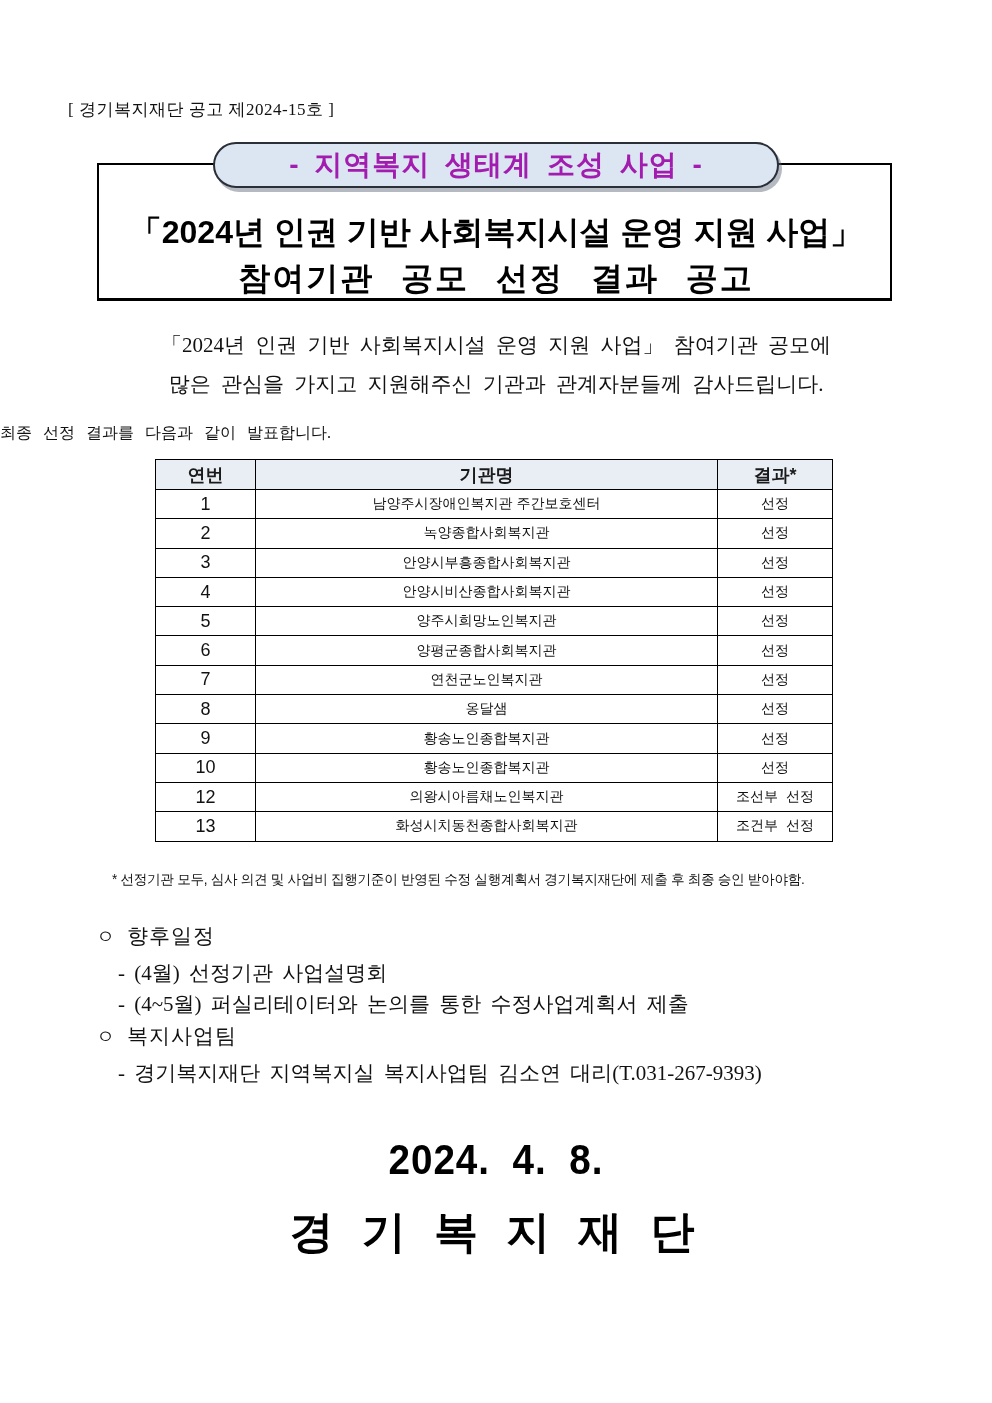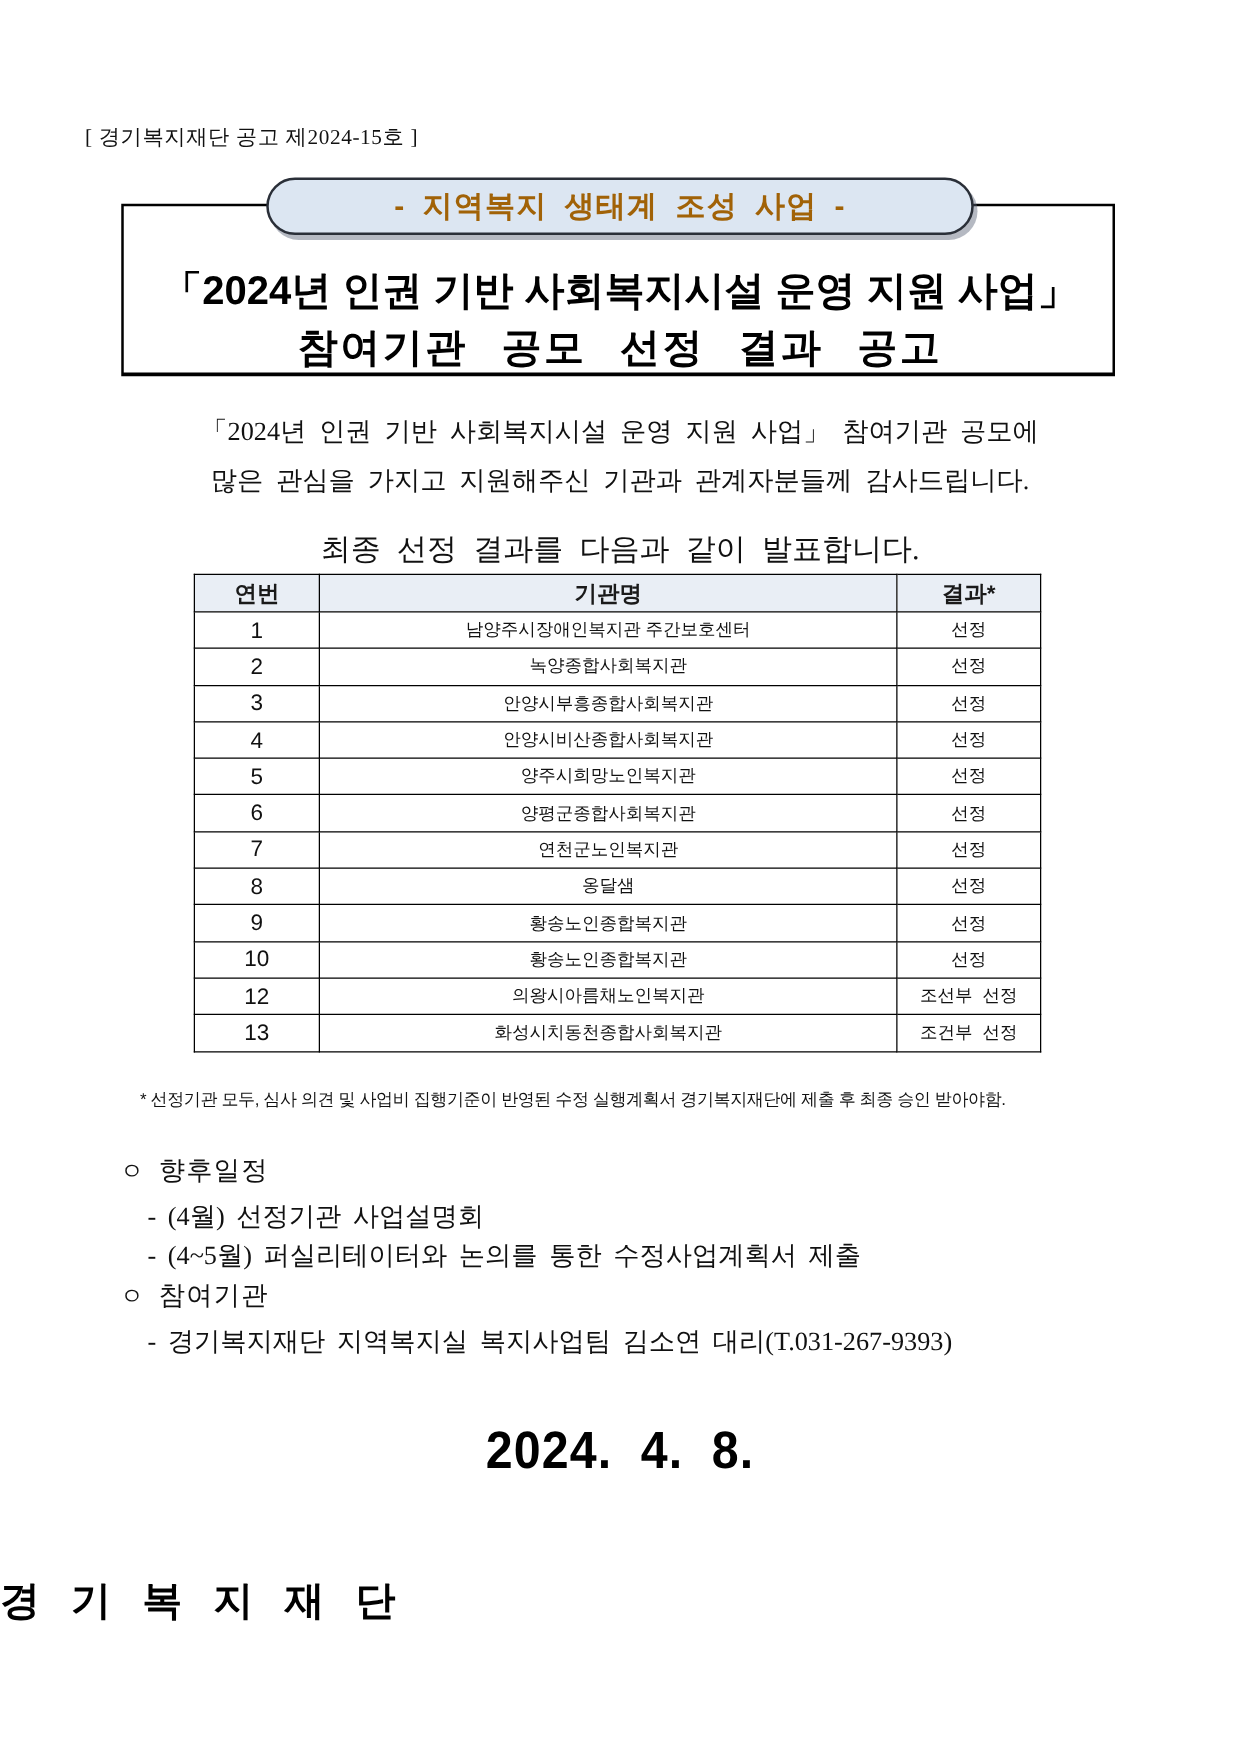--- a/index.html
+++ b/index.html
@@ -50,24 +50,24 @@
     box-sizing: border-box;
     display: flex;
     align-items: center;
     justify-content: center;
     box-shadow: 3px 4px 0 rgba(90, 100, 120, 0.45);
     z-index: 2;
   }
   .banner-text {
     font-family: "Liberation Sans", sans-serif;
     font-weight: 700;
-    font-size: 24px;
+    font-size: 28px;
     letter-spacing: 1px;
     word-spacing: 6px;
-    color: #a16207;
+    color: #a21caf;
   }
   .doc-title {
     position: absolute;
     left: 0;
     top: 199px;
     width: 100%;
     text-align: center;
     font-family: "Liberation Sans", sans-serif;
     font-weight: 800;
     font-size: 32px;
@@ -89,22 +89,21 @@
     font-size: 21px;
     line-height: 39px;
     word-spacing: 5px;
     color: #111;
   }
   .announce {
     position: absolute;
     left: 0;
     top: 423px;
     width: 100%;
-    text-align: center;
-    font-size: 24px;
+    font-size: 16px;
     word-spacing: 7px;
     color: #111;
   }
   table.results {
     position: absolute;
     left: 155px;
     top: 459px;
     width: 677px;
     border-collapse: collapse;
     table-layout: fixed;
@@ -183,25 +182,26 @@
     font-weight: 800;
     font-size: 42px;
     letter-spacing: 1px;
     word-spacing: 12px;
     color: #000;
     transform: scaleX(0.92);
   }
   .doc-signature {
     position: absolute;
     left: 0;
-    top: 1259px;
-    width: 100%;
+    top: 1203px;
+    width: 100%;
+    text-align: center;
     font-family: "Liberation Sans", sans-serif;
     font-weight: 800;
-    font-size: 32px;
+    font-size: 44px;
     letter-spacing: 8px;
     color: #000;
   }
 </style>
 </head>
 <body>
 
 <div class="page">
 
   <div class="notice-number">[ 경기복지재단 공고 제2024-15호 ]</div>
@@ -310,21 +310,21 @@
     </div>
     <div class="section-items">
       <div class="section-item">- (4월) 선정기관 사업설명회</div>
       <div class="section-item">- (4~5월) 퍼실리테이터와 논의를 통한 수정사업계획서 제출</div>
     </div>
   </div>
 
   <div class="section sec-inquiry">
     <div class="section-head">
       <span class="section-bullet">ㅇ</span>
-      <span class="section-title">참여기관</span>
+      <span class="section-title">복지사업팀</span>
     </div>
     <div class="section-items">
       <div class="section-item">- 경기복지재단 지역복지실 복지사업팀 김소연 대리(T.031-267-9393)</div>
     </div>
   </div>
 
   <div class="doc-date">2024. 4. 8.</div>
 
   <div class="doc-signature">경 기 복 지 재 단</div>
 

